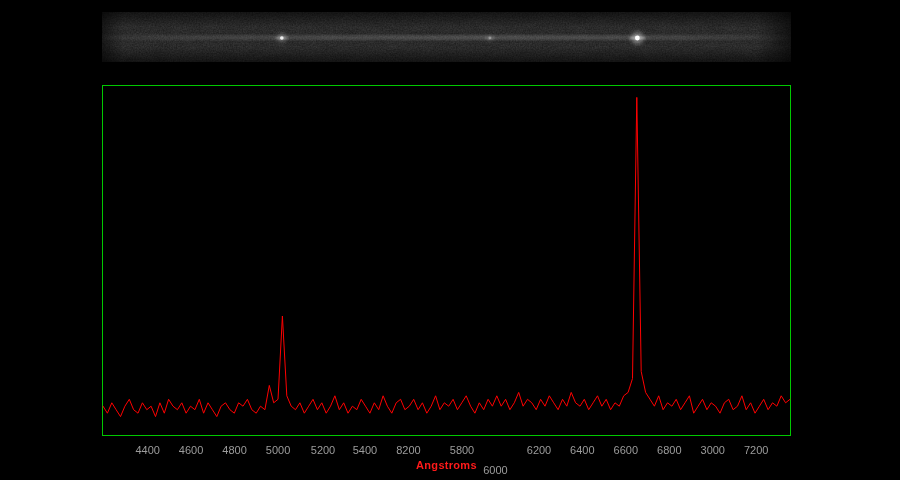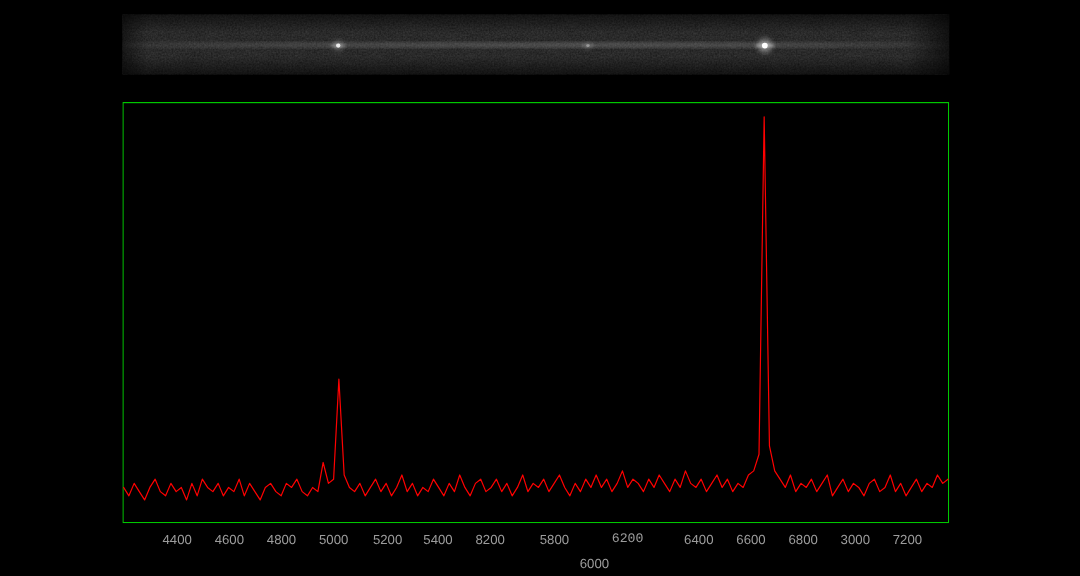--- a/index.html
+++ b/index.html
@@ -85,22 +85,23 @@
   <div id="tick-row">
       <div class="tick-label" style="left: 147.644px; color: rgb(156, 156, 156);">4400</div>
       <div class="tick-label" style="left: 191.114px; color: rgb(156, 156, 156);">4600</div>
       <div class="tick-label" style="left: 234.584px; color: rgb(156, 156, 156);">4800</div>
       <div class="tick-label" style="left: 278.054px; color: rgb(156, 156, 156);">5000</div>
       <div class="tick-label" style="left: 323px; color: rgb(156, 156, 156);">5200</div>
       <div class="tick-label" style="left: 364.994px; color: rgb(156, 156, 156);">5400</div>
       <div class="tick-label" style="left: 408.464px; color: rgb(156, 156, 156);">8200</div>
       <div class="tick-label" style="left: 462px; color: rgb(156, 156, 156);">5800</div>
       <div class="tick-label" style="left: 495.404px; color: rgb(156, 156, 156); margin-top: 20px;">6000</div>
-      <div class="tick-label" style="left: 523px; color: rgb(156, 156, 156); font-family: Liberation Mono, monospace;">6200</div>
+      <div class="tick-label" style="left: 539px; color: rgb(156, 156, 156);">6200</div>
       <div class="tick-label" style="left: 582.344px; color: rgb(156, 156, 156);">6400</div>
       <div class="tick-label" style="left: 625.814px; color: rgb(156, 156, 156);">6600</div>
       <div class="tick-label" style="left: 669.284px; color: rgb(156, 156, 156);">6800</div>
       <div class="tick-label" style="left: 712.754px; color: rgb(156, 156, 156);">3000</div>
       <div class="tick-label" style="left: 756.224px; color: rgb(156, 156, 156); text-align: right;">7200</div>
     </div>
 
+  <div id="xaxis-title" style="color: rgb(255, 26, 26);">Angstroms</div>
 
 </div>
 
 </body></html>

